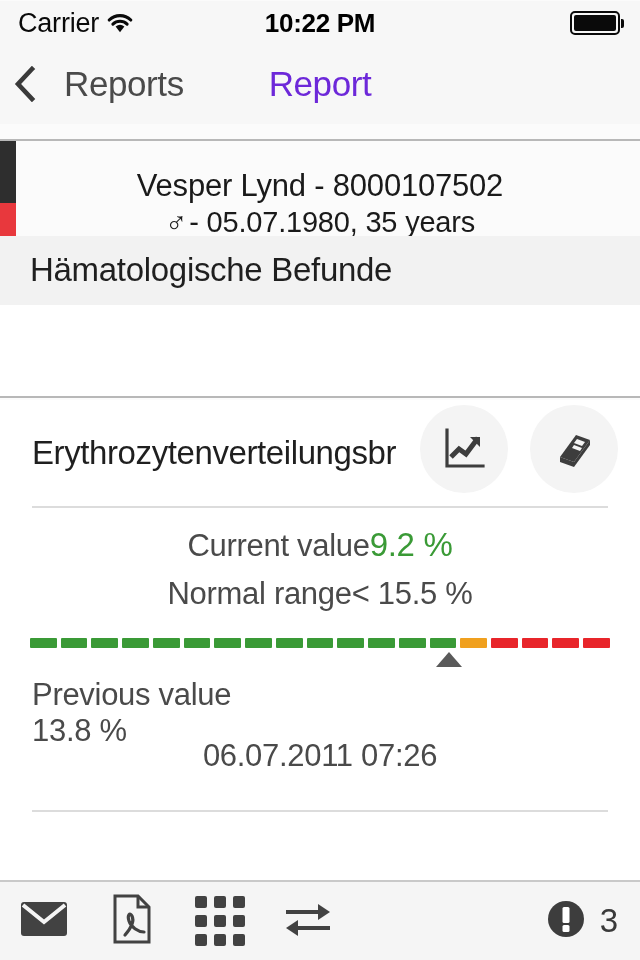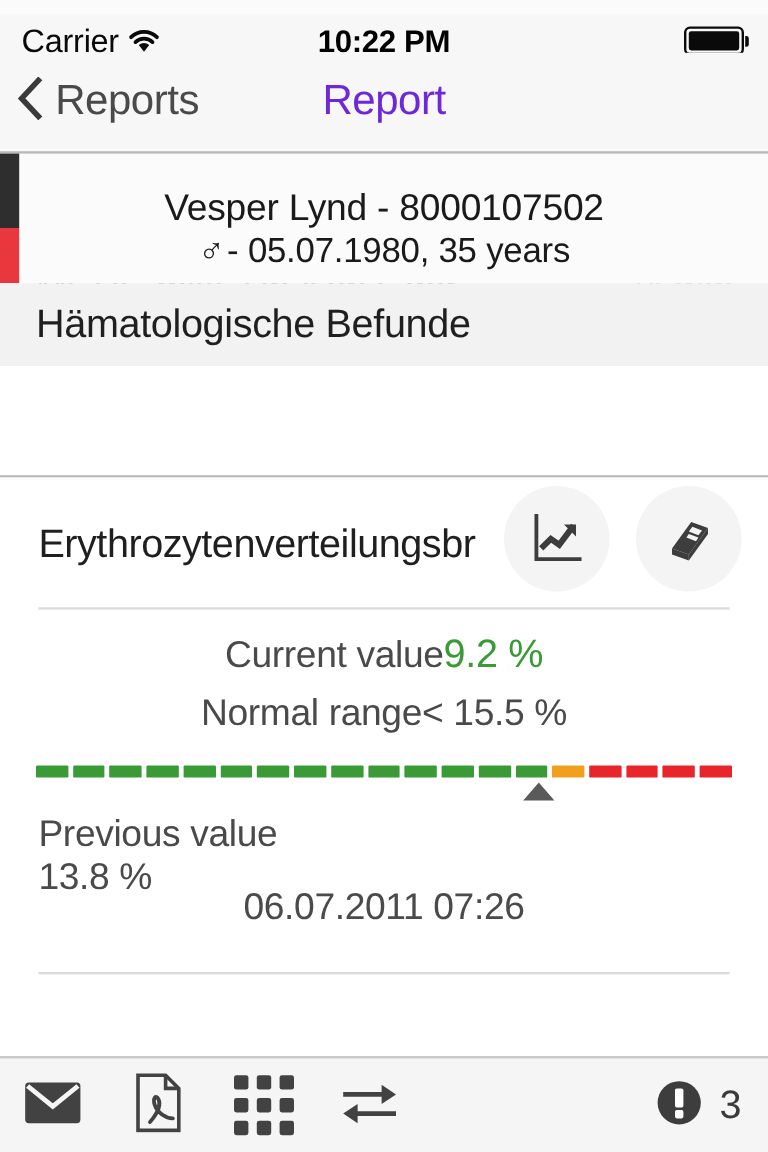--- a/index.html
+++ b/index.html
@@ -8,21 +8,21 @@
     font-family:"Liberation Sans", sans-serif;
     background:#ffffff;
     color:#3a3a3a;
     -webkit-font-smoothing:antialiased;
     overflow:hidden;
   }
   .screen { position:relative; width:640px; height:960px; background:#fbfbfb; }
 
   
   .statusbar {
-    position:absolute; top:12px; left:0; width:640px; height:44px;
+    position:absolute; top:1px; left:0; width:640px; height:44px;
     background:#f7f7f7;
     display:flex; align-items:center;
   }
   .sb-left { position:absolute; left:18px; display:flex; align-items:center; gap:8px; }
   .sb-carrier { font-size:27px; color:#0a0a0a; letter-spacing:-0.2px; }
   .sb-wifi { width:26px; height:20px; position:relative; display:inline-block; }
   .sb-wifi svg { display:block; }
   .sb-time {
     position:absolute; left:0; width:640px; text-align:center;
     font-size:26px; font-weight:bold; color:#000000; letter-spacing:-0.3px;
@@ -35,37 +35,37 @@
   .batt-fill { width:100%; height:100%; background:#0a0a0a; border-radius:2px; }
   .batt-cap { width:3px; height:9px; background:#0a0a0a; margin-left:1px; border-radius:0 2px 2px 0; }
 
   
   .navbar {
     position:absolute; top:44px; left:0; width:640px; height:80px;
     background:#f7f7f7;
     display:flex; align-items:center;
   }
   .nav-back {
-    position:absolute; left:14px; display:flex; gap:10px;
+    position:absolute; left:14px; display:flex; align-items:center; gap:28px;
     cursor:pointer;
   }
   .chev {
     width:22px; height:36px; position:relative;
   }
   .chev svg { display:block; }
   .nav-back-label { font-size:35px; color:#4a4a4a; letter-spacing:-0.4px; }
   .nav-title {
     position:absolute; left:0; width:640px; text-align:center;
     font-size:35px; color:#6d28d9; letter-spacing:-0.4px;
   }
   .nav-title span { display:inline-block; }
 
   
   .patient {
-    position:absolute; top:126px; left:0; width:640px; height:128px;
+    position:absolute; top:139px; left:0; width:640px; height:128px;
     background:#fbfbfb;
     border-top:2px solid #b8b8b8;
     border-bottom:2px solid #b8b8b8;
   }
   .patient-stripe {
     position:absolute; left:0; top:0; width:16px; height:100%;
   }
   .stripe-top { height:50%; background:#2e2e2e; }
   .stripe-bot { height:50%; background:#e8383d; }
   .patient-lines {

